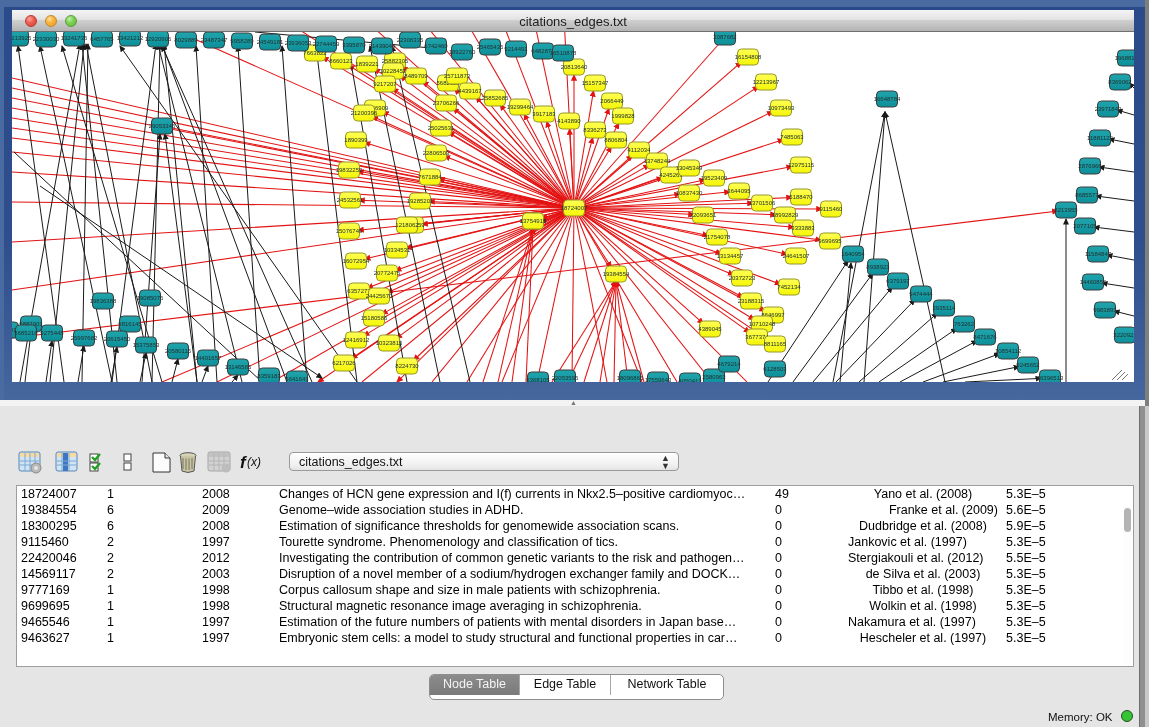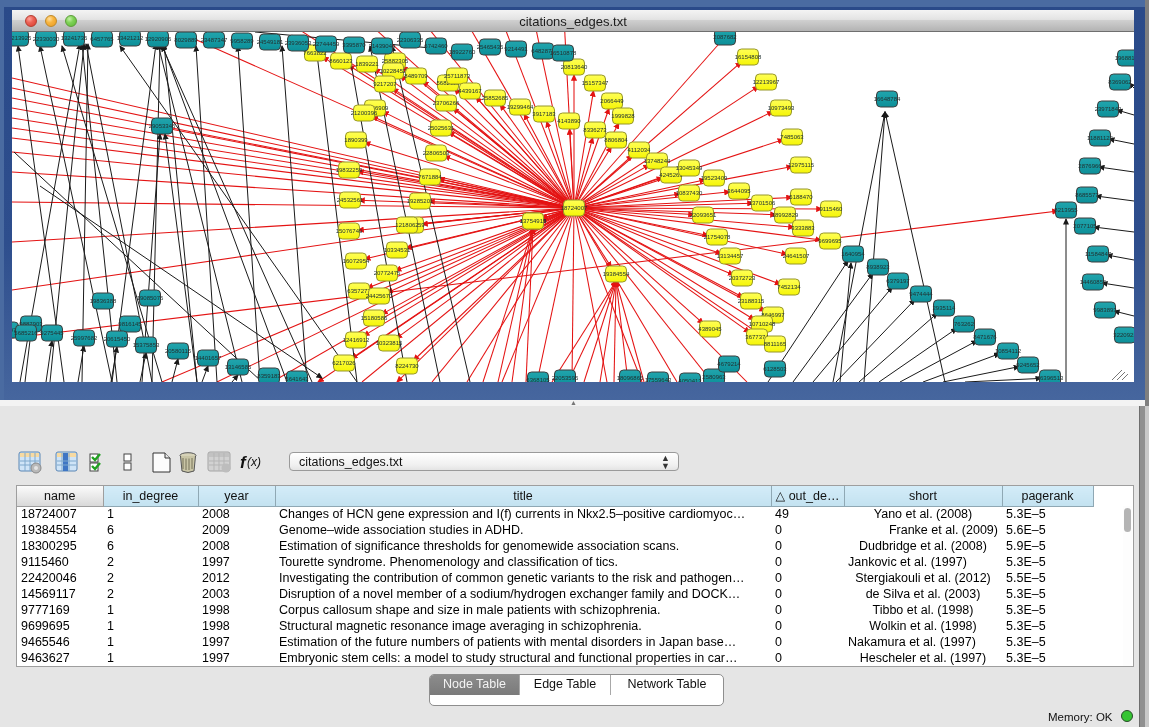--- a/index.html
+++ b/index.html
@@ -33,21 +33,21 @@
 #dropdown .dtext { position:absolute; left:9px; top:2px; font-size:12.5px; color:#111; }
 #dropdown .darr { position:absolute; right:8px; top:1px; font-size:9px; color:#333; line-height:8px; }
 #tblwrap { position:absolute; left:16px; top:79px; width:1118px; height:182px; background:#fff; border:1px solid #9e9e9e; }
 table { border-collapse:collapse; width:1076px; table-layout:fixed; font-size:12.5px; }
 th { height:20px; font-weight:normal; font-size:12.5px; color:#111;
   background:linear-gradient(180deg,#d3ecf8,#c3e2f0); border:1px solid #8fa8b4; border-top:none; }
 th.first { background:linear-gradient(180deg,#fbfbfb,#d9d9d9); border:1px solid #9e9e9e; border-top:none; border-left:none;}
 td { height:16px; padding:0 4px; white-space:nowrap; overflow:hidden; color:#000; }
 #scrl { position:absolute; right:1px; top:20px; width:9px; height:160px; background:#fdfdfd; }
 #thumb { position:absolute; right:1px; top:2px; width:7px; height:24px; background:#b4b4b4; border-radius:4px; }
-#tabs { position:absolute; left:429px; top:268px; height:32px; display:flex;
+#tabs { position:absolute; left:429px; top:268px; height:26px; display:flex;
   border:1px solid #8e8e8e; border-radius:5px; overflow:hidden; background:#fff; }
 .tab { font-size:12.5px; padding:2px 0 0 0; text-align:center; height:20px; color:#111; border-right:1px solid #a8a8a8;}
 .tab.sel { background:linear-gradient(180deg,#8c8c8c,#7a7a7a); color:#f4f4f4; }
 .tab:last-child { border-right:none; }
 #mem { position:absolute; left:1048px; top:305px; font-size:11.5px; color:#111; }
 #memdot { position:absolute; left:1121px; top:304px; width:12px; height:12px; border-radius:50%;
   background:#35c532; border:1.5px solid #2a4a2a; }
 #rightbar { position:absolute; left:1139px; top:406px; width:6px; height:321px; background:#909090; border-left:1px solid #6e6e6e;}
 #rightbar2 { position:absolute; left:1145px; top:406px; width:4px; height:321px; background:#c9c9c9; }
 </style>
@@ -910,29 +910,20 @@
     <colgroup>
           <col style="width:86px">
           <col style="width:95px">
           <col style="width:77px">
           <col style="width:496px">
           <col style="width:73px">
           <col style="width:158px">
           <col style="width:91px">
         </colgroup>
     <tbody>
-          <tr>
-            <th class="first">name</th>
-            <th>in_degree</th>
-            <th>year</th>
-            <th>title</th>
-            <th>△ out_de…</th>
-            <th>short</th>
-            <th>pagerank</th>
-          </tr>
     <tr>
             <td>18724007</td>
             <td>1</td>
             <td>2008</td>
             <td>Changes of HCN gene expression and I(f) currents in Nkx2.5–positive cardiomyoc…</td>
             <td>49</td>
             <td style="text-align:center">Yano et al. (2008)</td>
             <td>5.3E–5</td>
           </tr>
 <tr>
@@ -961,21 +952,21 @@
             <td>0</td>
             <td style="text-align:left">Jankovic et al. (1997)</td>
             <td>5.3E–5</td>
           </tr>
 <tr>
             <td>22420046</td>
             <td>2</td>
             <td>2012</td>
             <td>Investigating the contribution of common genetic variants to the risk and pathogen…</td>
             <td>0</td>
-            <td style="text-align:center">Stergiakouli et al. (2012)</td>
+            <td style="text-align:left">Stergiakouli et al. (2012)</td>
             <td>5.5E–5</td>
           </tr>
 <tr>
             <td>14569117</td>
             <td>2</td>
             <td>2003</td>
             <td>Disruption of a novel member of a sodium/hydrogen exchanger family and DOCK…</td>
             <td>0</td>
             <td style="text-align:center">de Silva et al. (2003)</td>
             <td>5.3E–5</td>

